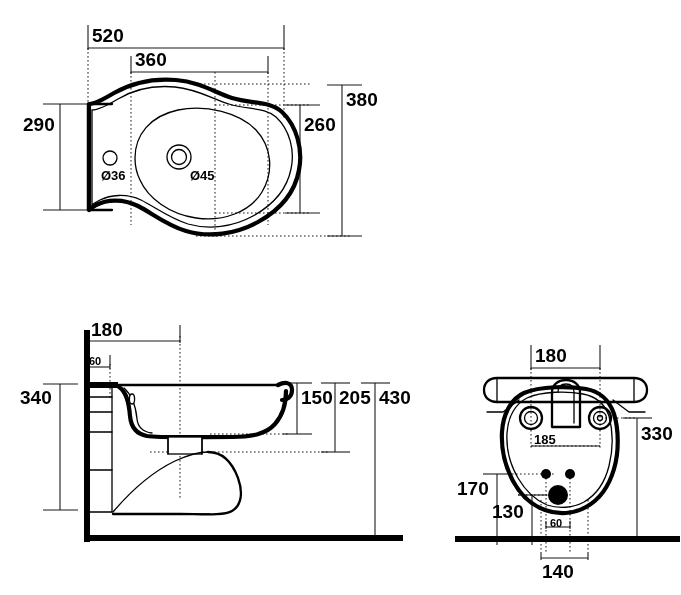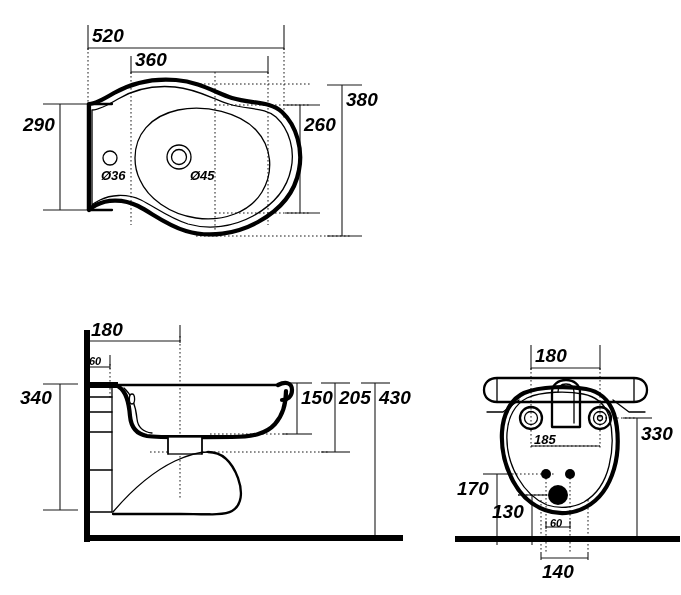--- a/index.html
+++ b/index.html
@@ -12,21 +12,20 @@
     width: 681px;
     height: 595px;
     font-family: "Liberation Sans", sans-serif;
     overflow: hidden;
   }
   #drawing-root {
     position: relative;
     width: 681px;
     height: 595px;
     background: #ffffff;
-    font-style: italic;
   }
   svg.sheet {
     display: block;
     width: 681px;
     height: 595px;
   }
   text.dim {
     font-family: "Liberation Sans", sans-serif;
     font-weight: bold;
     fill: #000000;

